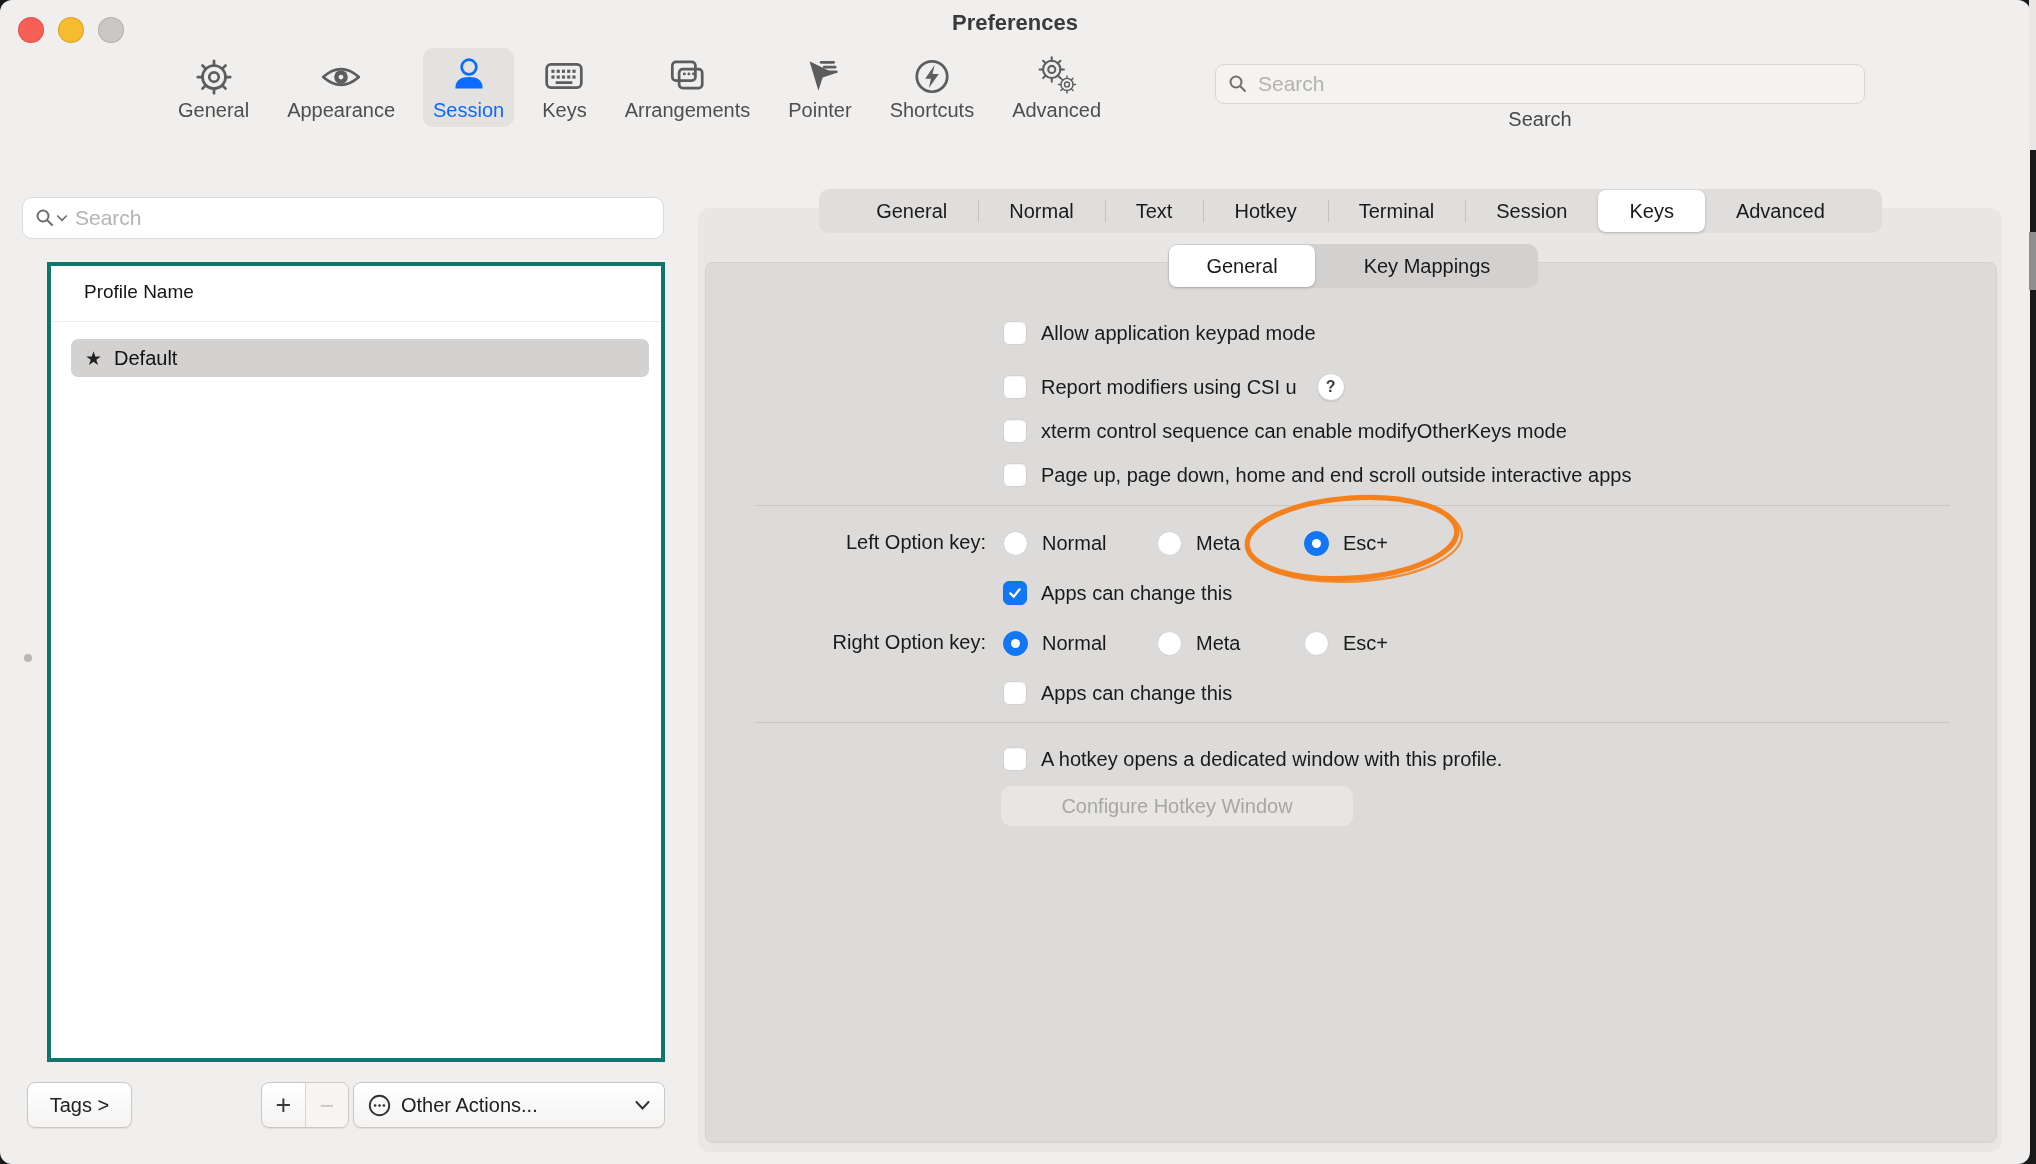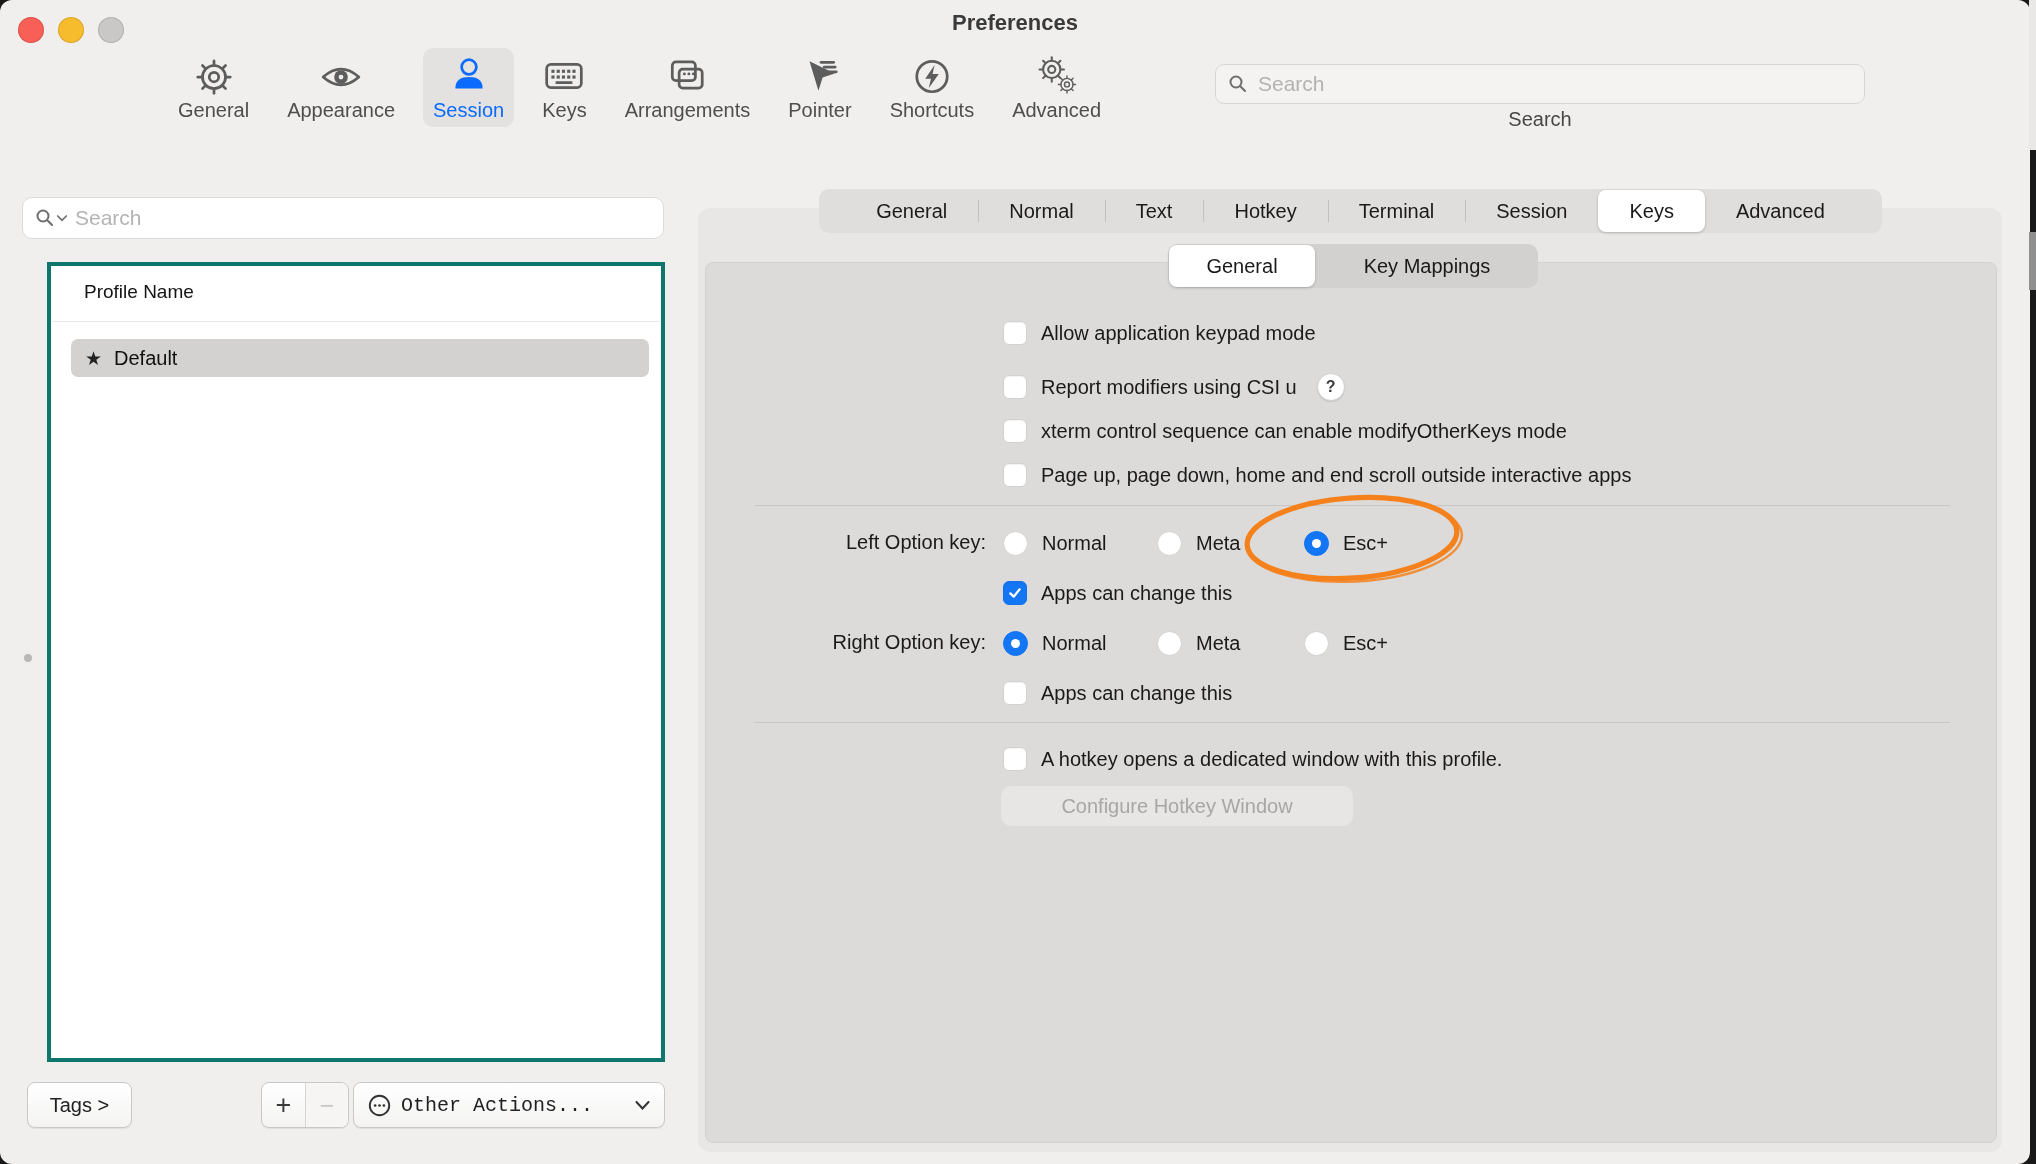--- a/index.html
+++ b/index.html
@@ -49,21 +49,21 @@
   .star { font-family:"DejaVu Sans",sans-serif; font-size:19px; color:#222; }
 
   .btn { background:linear-gradient(#ffffff,#f4f3f2); border:1px solid #c9c8c7; border-radius:8px;
          box-shadow:0 1px 1px rgba(0,0,0,.07); font-size:20px; color:#212121;
          display:flex; align-items:center; justify-content:center; }
   .tags-btn { position:absolute; left:27px; top:1082px; width:105px; height:46px; }
   .pm-group { position:absolute; left:261px; top:1082px; width:88px; height:46px; padding:0; overflow:hidden; }
   .pm-cell { width:44px; height:100%; display:flex; align-items:center; justify-content:center; font-size:27px; color:#3a3a3a; }
   .pm-cell.minus { border-left:1px solid #d6d5d4; color:#c7c6c5; background:#f6f5f4; font-size:25px; }
   .other-actions { position:absolute; left:353px; top:1082px; width:312px; height:46px;
-                   justify-content:flex-start; gap:10px; padding:0 14px;font-family:Liberation Mono, monospace; }
+                   justify-content:flex-start; gap:10px; padding:0 14px; }
   .other-actions .chev { margin-left:auto; }
   .edge-dot { position:absolute; left:24px; top:654px; width:8px; height:8px; border-radius:50%; background:#b9b8b7; }
 
   
   .panel-outer { position:absolute; left:698px; top:208px; width:1304px; height:944px;
                  background:#e8e7e6; border-radius:12px; }
   .panel-inner { position:absolute; left:705px; top:262px; width:1292px; height:881px;
                  background:#dcdbda; border-radius:8px; border:1px solid #d2d1d0; }
 
   .tabs { position:absolute; left:819px; top:189px; width:1063px; height:44px; background:#dfdedd;

